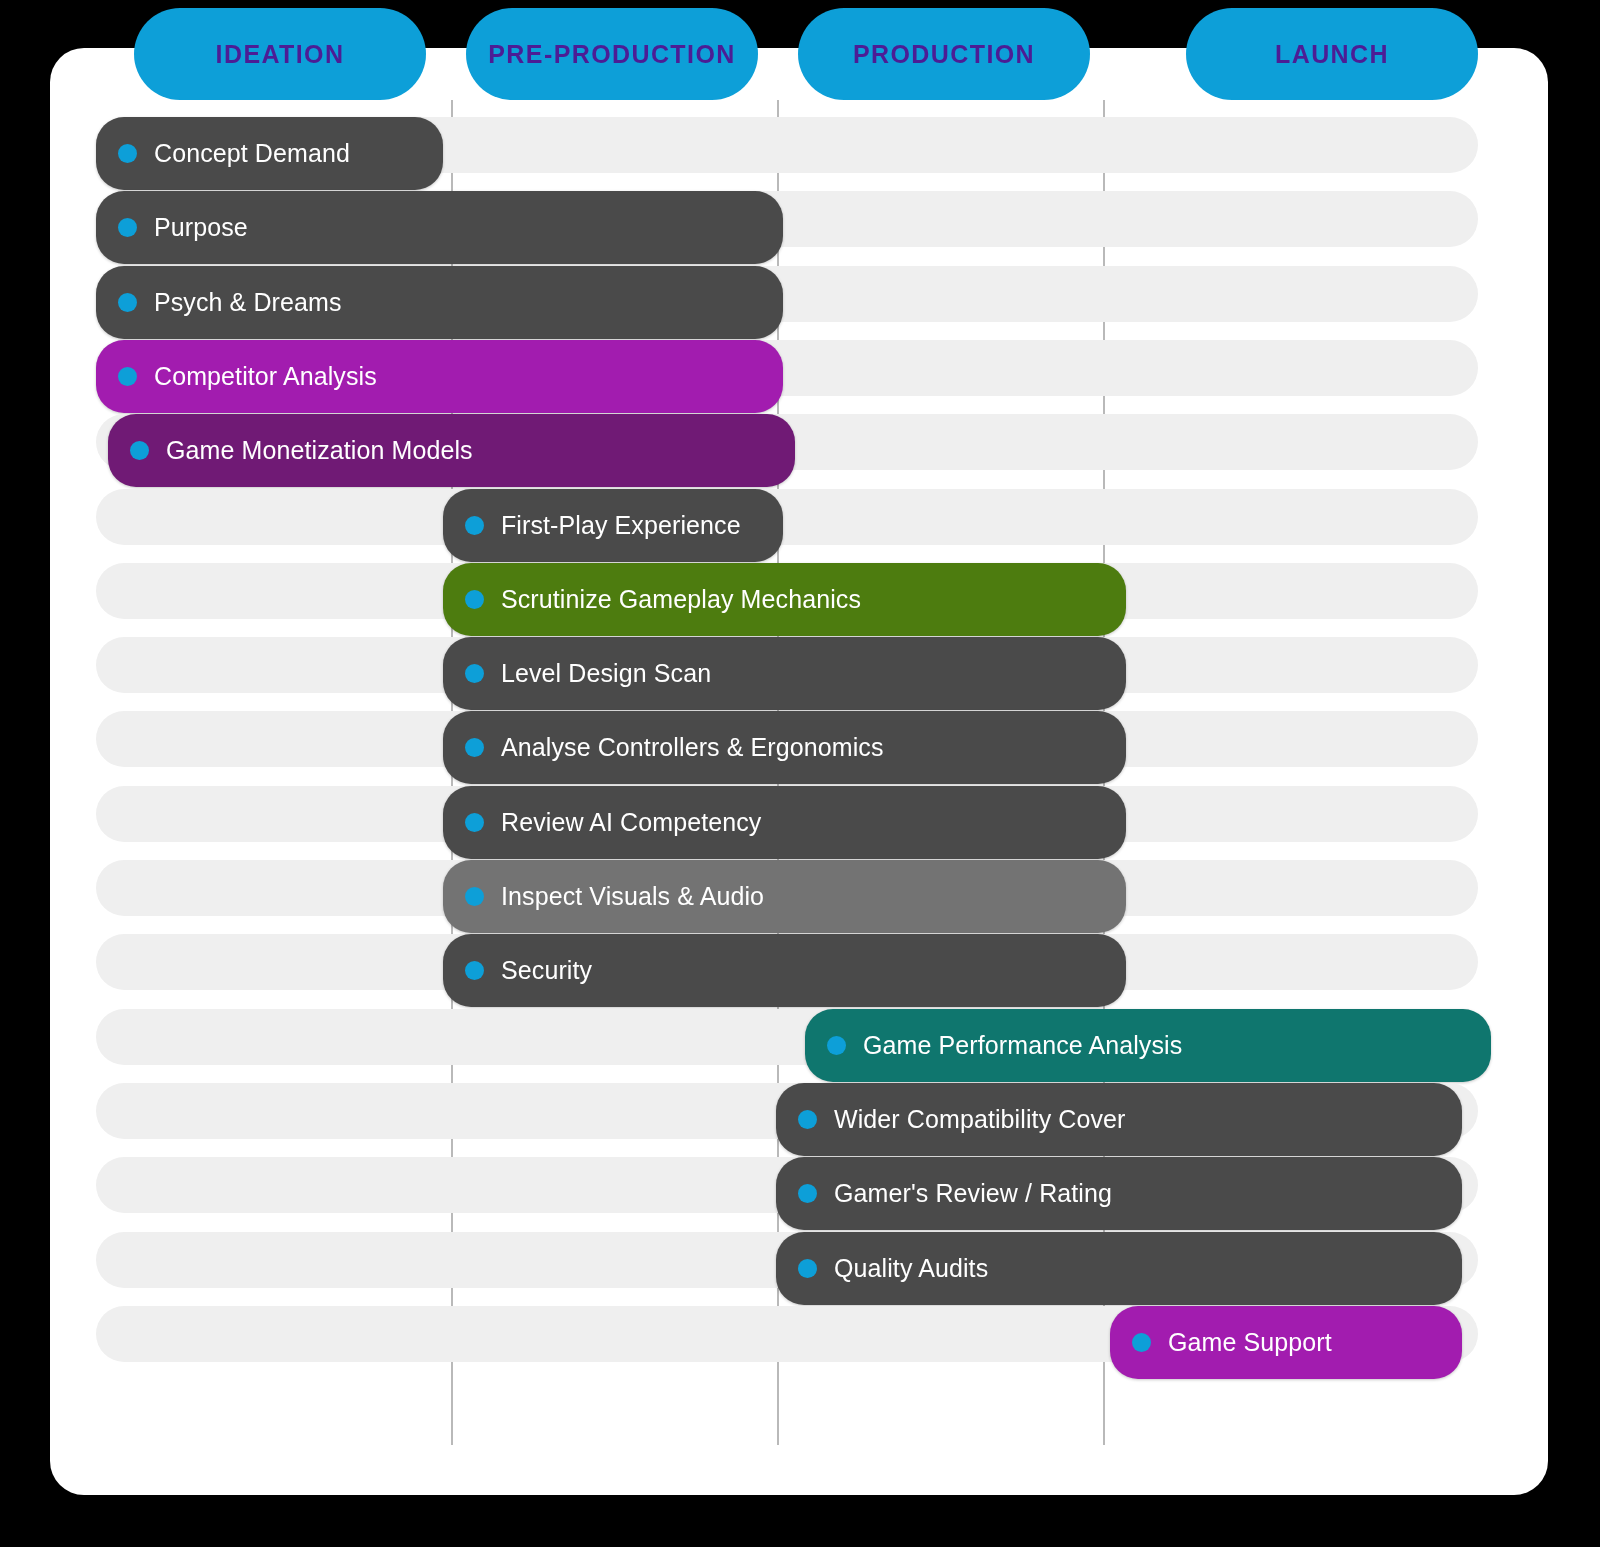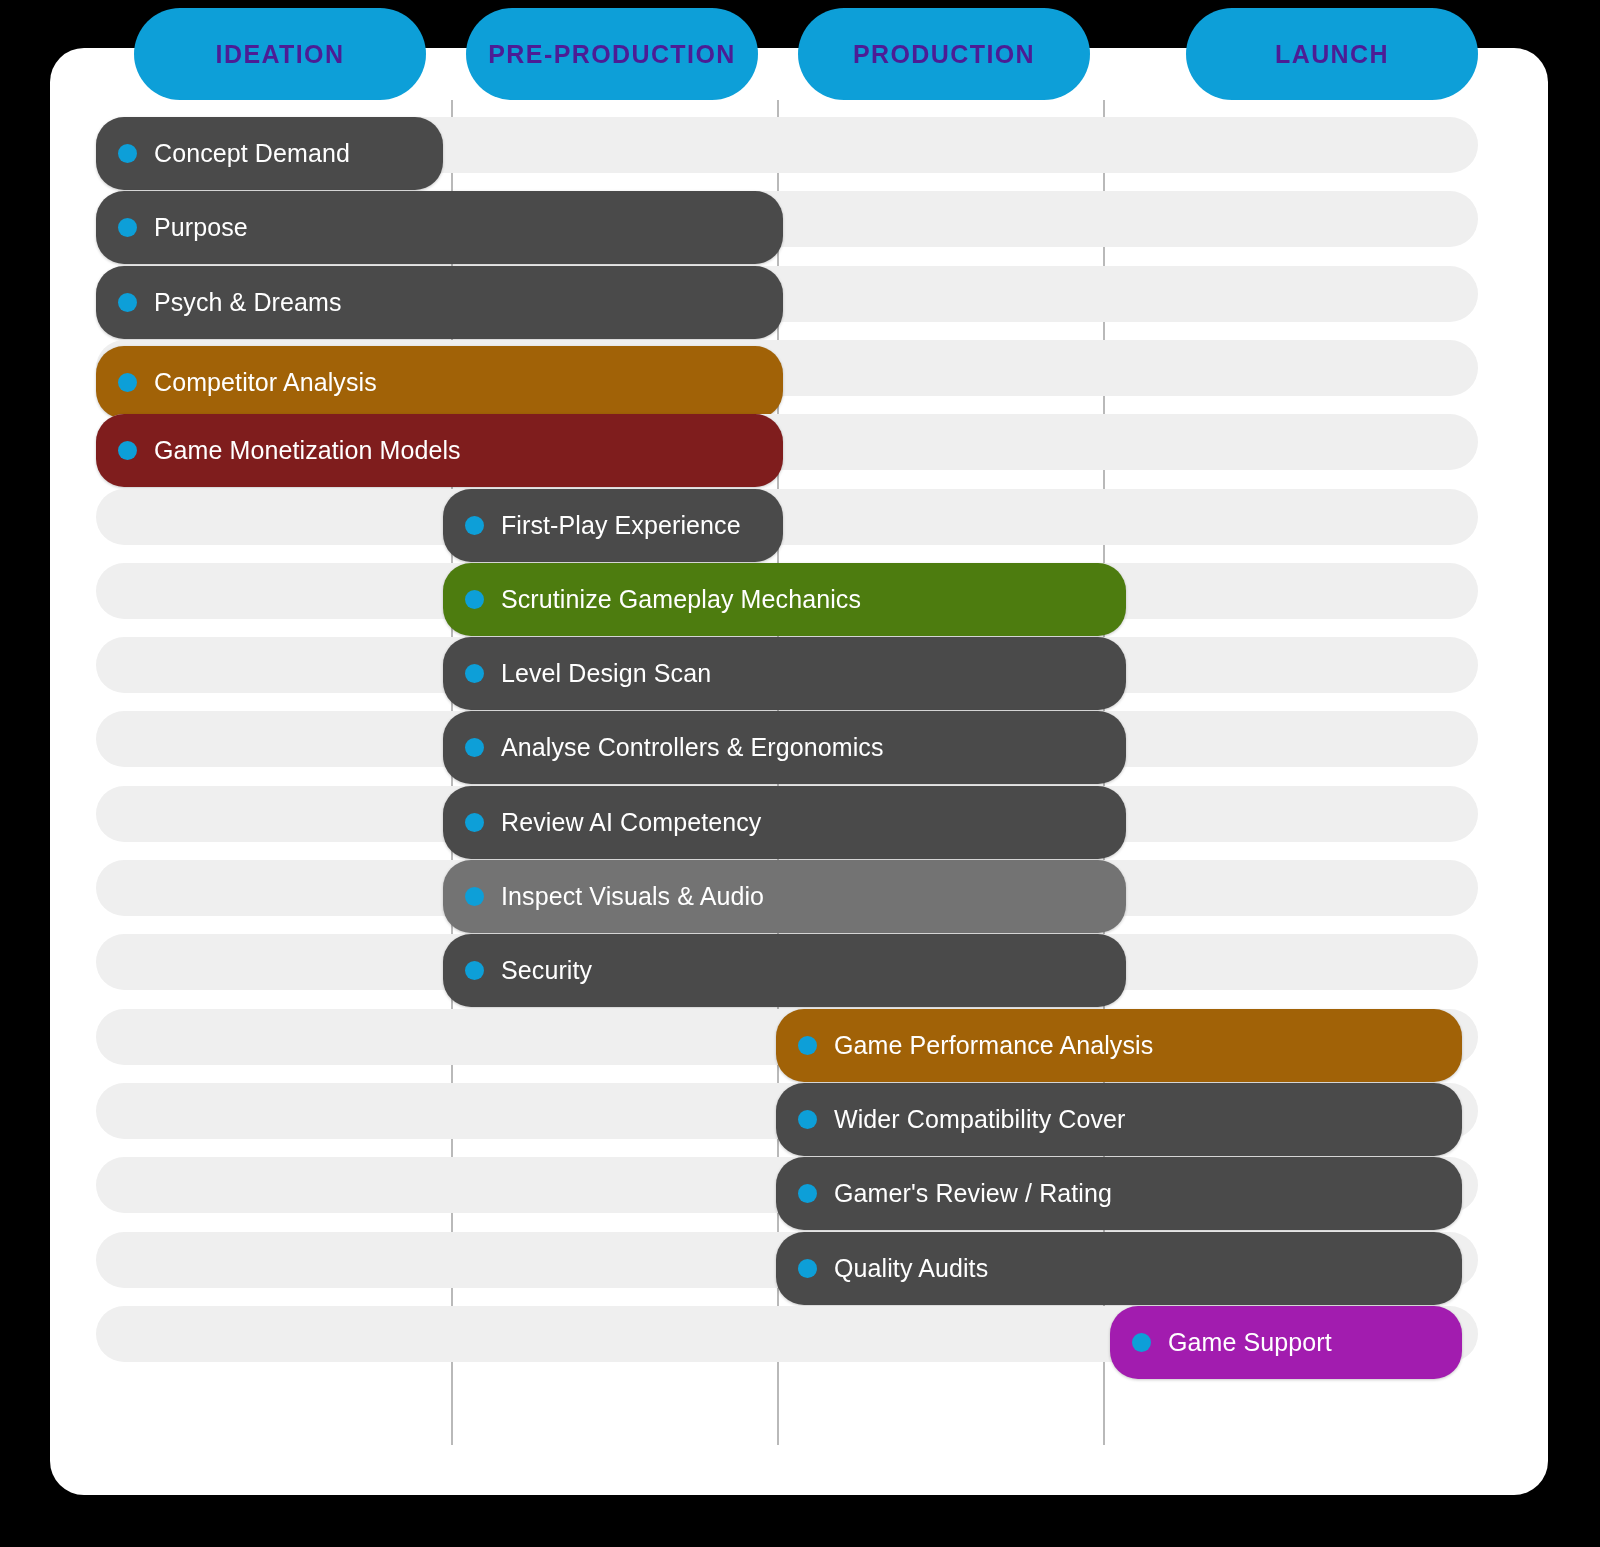--- a/index.html
+++ b/index.html
@@ -153,28 +153,28 @@
       </div>
       <div class="row" style="top: 265.6px;">
         <div class="track" style="background: rgb(239, 239, 239);"></div>
         <div class="bar" style="left: 0px; width: 687px; background: rgb(74, 74, 74);">
           <span class="bar-dot" style="background: rgb(13, 159, 216);"></span>
           <span class="bar-label">Psych &amp; Dreams</span>
         </div>
       </div>
       <div class="row" style="top: 339.9px;">
         <div class="track" style="background: rgb(239, 239, 239);"></div>
-        <div class="bar" style="left: 0px; width: 687px; background: #a16207; margin-top: 6px;">
+        <div class="bar" style="left: 0px; width: 687px; background: #a21caf;">
           <span class="bar-dot" style="background: rgb(13, 159, 216);"></span>
           <span class="bar-label">Competitor Analysis</span>
         </div>
       </div>
       <div class="row" style="top: 414.2px;">
         <div class="track" style="background: rgb(239, 239, 239);"></div>
-        <div class="bar" style="left: 0px; width: 687px; background: #7f1d1d;">
+        <div class="bar" style="left: 12px; width: 687px; background: #701a75;">
           <span class="bar-dot" style="background: rgb(13, 159, 216);"></span>
           <span class="bar-label">Game Monetization Models</span>
         </div>
       </div>
       <div class="row" style="top: 488.5px;">
         <div class="track" style="background: rgb(239, 239, 239);"></div>
         <div class="bar" style="left: 347px; width: 340px; background: rgb(74, 74, 74);">
           <span class="bar-dot" style="background: rgb(13, 159, 216);"></span>
           <span class="bar-label">First-Play Experience</span>
         </div>
@@ -216,21 +216,21 @@
       </div>
       <div class="row" style="top: 934.3px;">
         <div class="track" style="background: rgb(239, 239, 239);"></div>
         <div class="bar" style="left: 347px; width: 683px; background: rgb(74, 74, 74);">
           <span class="bar-dot" style="background: rgb(13, 159, 216);"></span>
           <span class="bar-label">Security</span>
         </div>
       </div>
       <div class="row" style="top: 1008.6px;">
         <div class="track" style="background: rgb(239, 239, 239);"></div>
-        <div class="bar" style="left: 680px; width: 686px; background: #a16207; align-items: center;">
+        <div class="bar" style="left: 709px; width: 686px; background: #0f766e; align-items: center;">
           <span class="bar-dot" style="background: rgb(13, 159, 216);"></span>
           <span class="bar-label">Game Performance Analysis</span>
         </div>
       </div>
       <div class="row" style="top: 1082.9px;">
         <div class="track" style="background: rgb(239, 239, 239);"></div>
         <div class="bar" style="left: 680px; width: 686px; background: rgb(74, 74, 74);">
           <span class="bar-dot" style="background: rgb(13, 159, 216);"></span>
           <span class="bar-label">Wider Compatibility Cover</span>
         </div>

